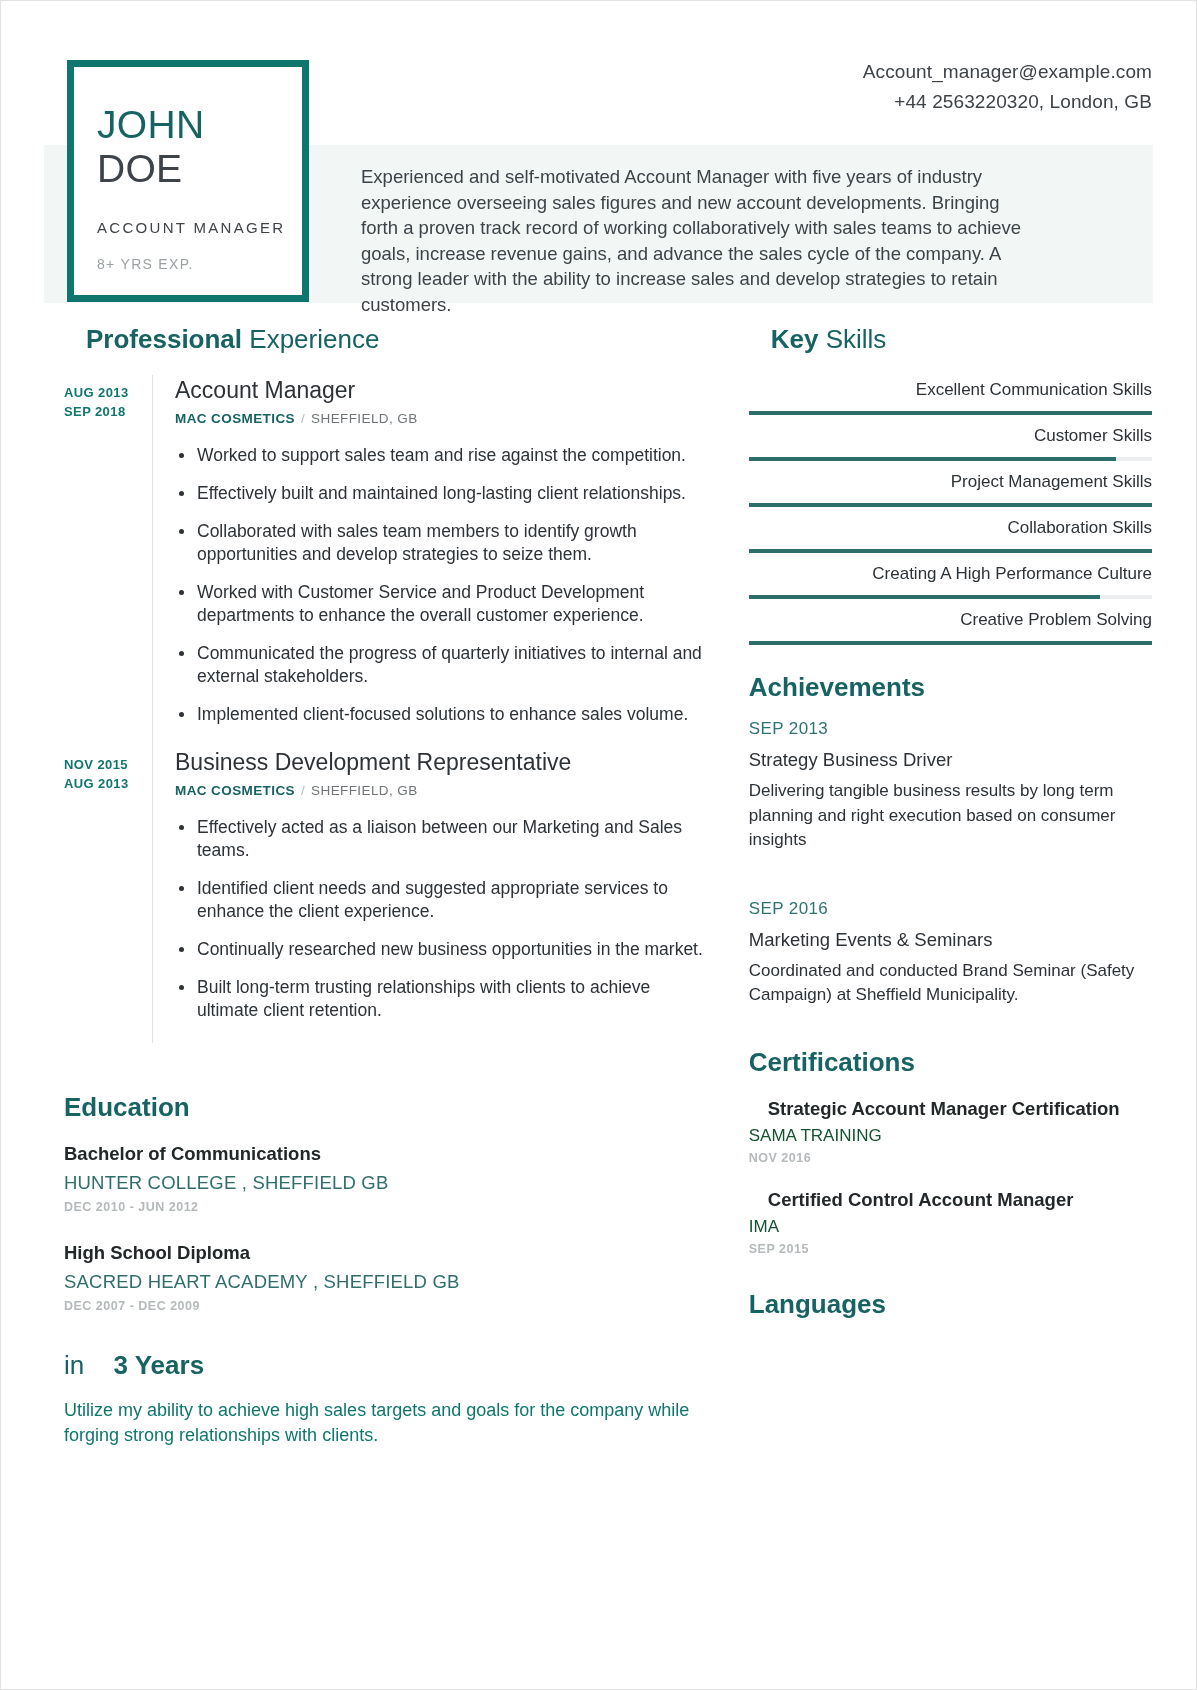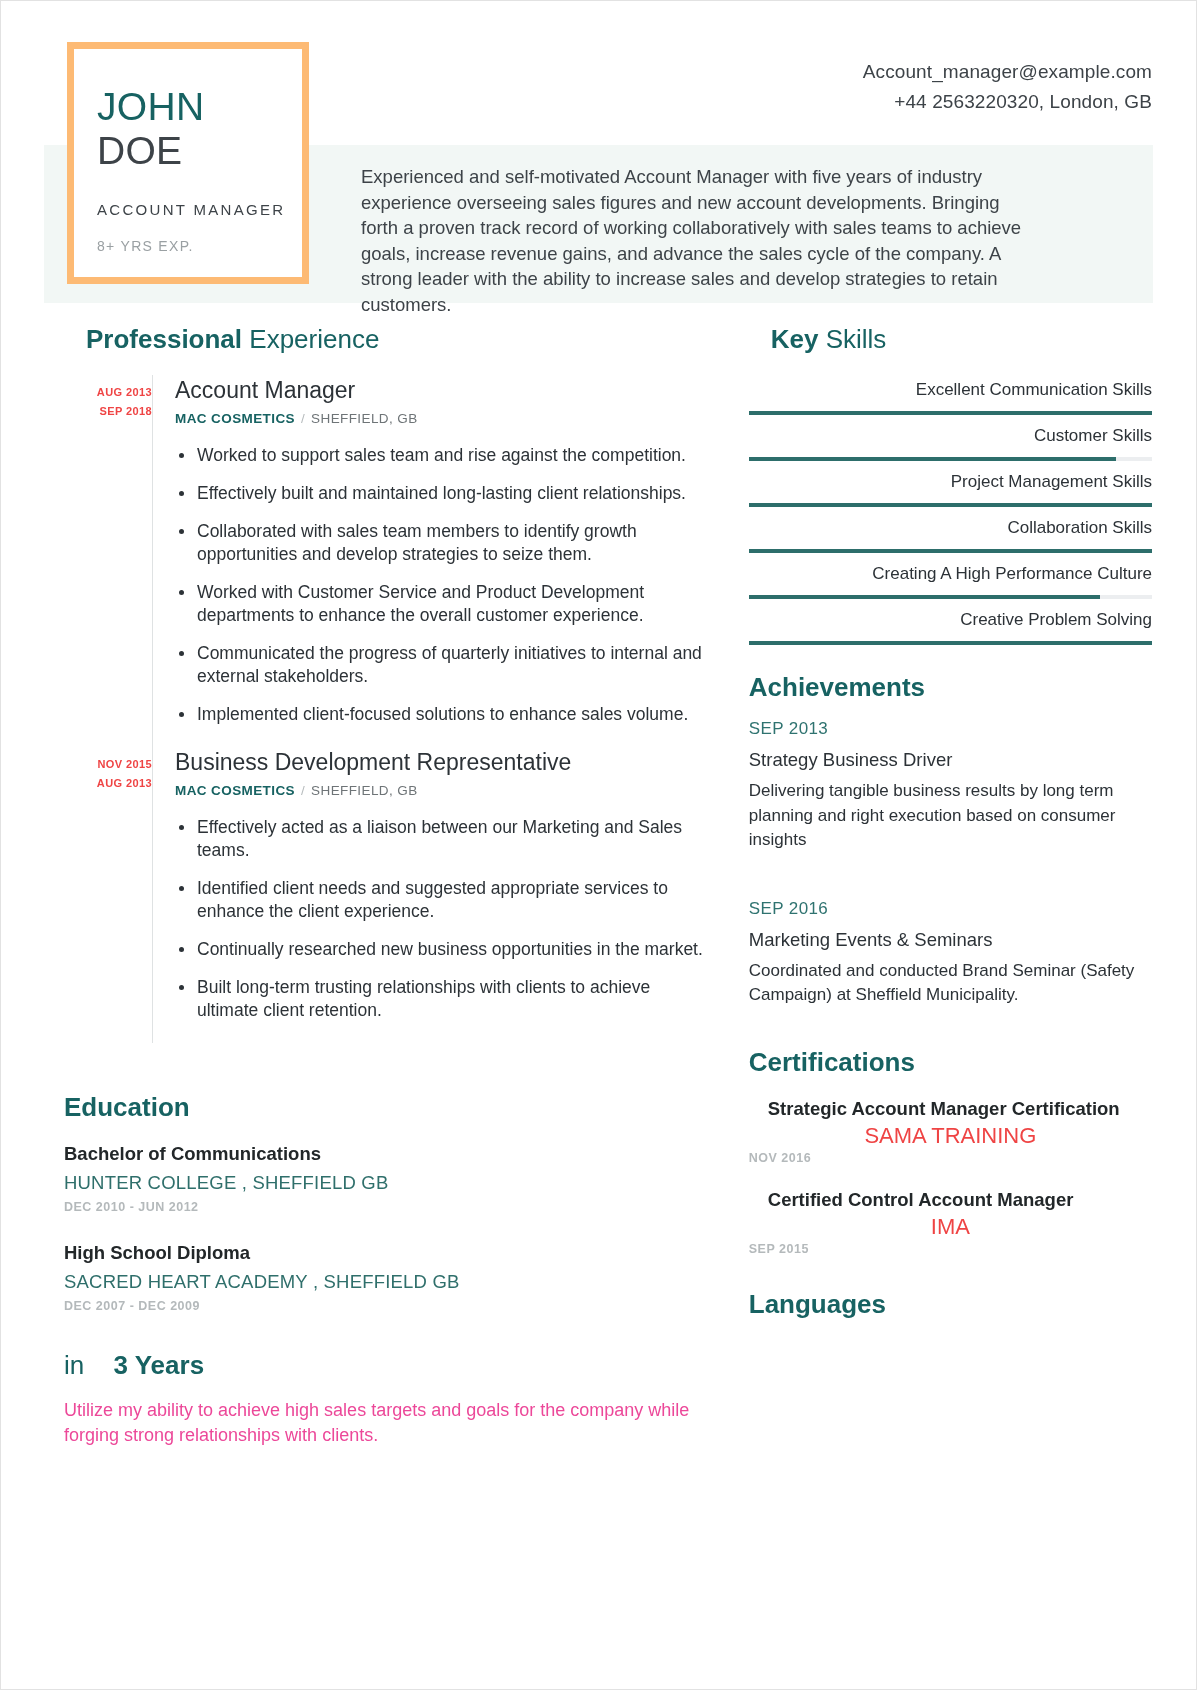--- a/index.html
+++ b/index.html
@@ -44,24 +44,24 @@
     text-align: right;
     font-size: 19px;
     line-height: 30px;
     color: #3d4348;
     letter-spacing: .1px;
   }
 
   .namecard-outer {
     position: absolute;
     left: 66px;
-    top: 41px;
+    top: 59px;
     width: 242px;
     height: 242px;
-    background: #fdba74;
+    background: #0f766e;
     padding: 7px;
   }
   .namecard-inner {
     width: 100%;
     height: 100%;
     background: #ffffff;
     padding: 36px 0 0 23px;
   }
   .fname {
     font-size: 39px;
@@ -121,26 +121,26 @@
   .sec-head b { font-weight: 700; margin-left: 22px; }
   .sec-head.solo { font-weight: 700; }
 
   
   .exp-wrap { margin-top: 20px; }
   .exp-item { display: flex; position: relative; }
   .exp-dates {
     width: 88px;
     flex: 0 0 88px;
     padding-top: 8px;
-    text-align: right;
-    font-size: 11px;
+    text-align: left;
+    font-size: 13px;
     line-height: 19px;
     font-weight: 700;
     letter-spacing: .4px;
-    color: #ef4444;
+    color: #0f766e;
   }
   .exp-rail {
     flex: 0 0 1px;
     width: 1px;
     background: #dfe2e3;
     margin-right: 0;
   }
   .exp-body { flex: 1; padding-left: 22px; padding-bottom: 6px; }
   .job-title {
     font-size: 23px;
@@ -194,21 +194,21 @@
     font-size: 12.5px;
     letter-spacing: .5px;
     font-weight: 700;
     color: #b4b9bb;
   }
 
   .goal-body {
     margin-top: 17px;
     font-size: 18px;
     line-height: 25px;
-    color: #ec4899;
+    color: #0f766e;
   }
 
   
   .skills { margin-top: 14px; }
   .skill { margin-bottom: 0; text-align: right; }
   .skill-label {
     font-size: 17px;
     line-height: 24px;
     color: #2c3237;
     padding: 9px 0 9px 0;
@@ -252,24 +252,23 @@
   .cert-item { margin-bottom: 22px; }
   .cert-name {
     font-size: 18.5px;
     line-height: 26px;
     font-weight: 700;
     color: #222729;
     margin-left: 19px;
   }
   .cert-org {
     margin-top: 2px;
-    font-size: 22px;
+    font-size: 17px;
     line-height: 24px;
-    color: #ef4444;
-    text-align: center;
+    color: #14532d;
   }
   .cert-date {
     margin-top: 3px;
     font-size: 12.5px;
     letter-spacing: .5px;
     font-weight: 700;
     color: #b4b9bb;
   }
 
   .mt-lang { margin-top: 32px; }

